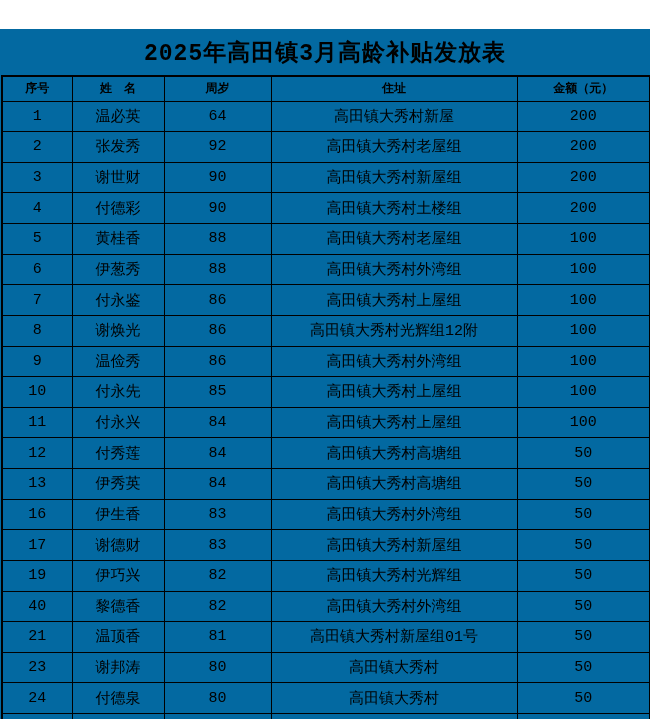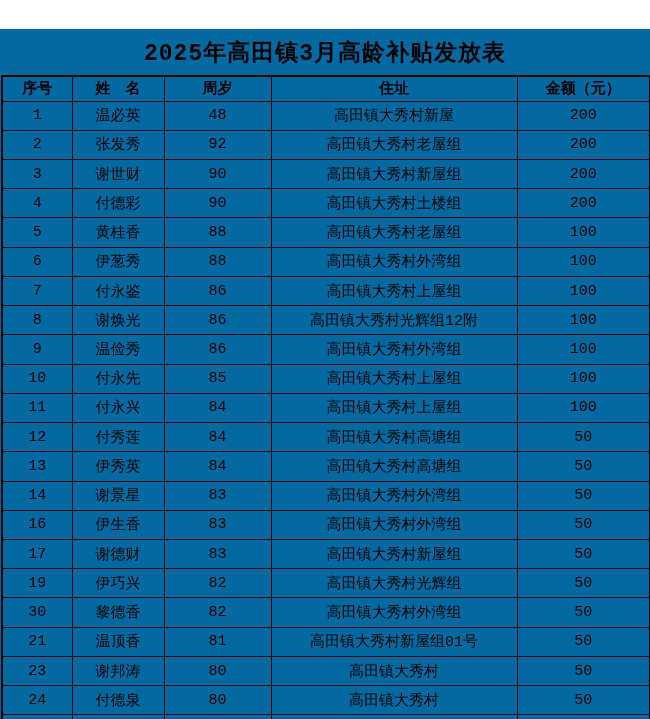--- a/index.html
+++ b/index.html
@@ -38,21 +38,21 @@
     border: 1px solid #000000;
     text-align: center;
     vertical-align: middle;
     padding: 0 2px;
     white-space: nowrap;
     overflow: hidden;
     color: #000000;
   }
   table.subsidy thead tr { height: 25px; }
   table.subsidy th {
-    font-size: 15px;
+    font-size: 12px;
     font-weight: bold;
   }
   table.subsidy td {
     font-size: 15px;
     font-weight: normal;
   }
   col.c-seq    { width: 70px;  }
   col.c-name   { width: 92px;  }
   col.c-age    { width: 107px; }
   col.c-addr   { width: 246px; }
@@ -81,21 +81,21 @@
         <th>姓　名</th>
         <th>周岁</th>
         <th>住址</th>
         <th>金额（元）</th>
       </tr>
     </thead>
     <tbody>
     <tr>
           <td>1</td>
           <td>温必英</td>
-          <td>48</td>
+          <td>64</td>
           <td>高田镇大秀村新屋</td>
           <td>200</td>
         </tr>
         <tr>
           <td>2</td>
           <td>张发秀</td>
           <td>92</td>
           <td>高田镇大秀村老屋组</td>
           <td>200</td>
         </tr>
@@ -170,27 +170,20 @@
           <td>50</td>
         </tr>
         <tr>
           <td>13</td>
           <td>伊秀英</td>
           <td>84</td>
           <td>高田镇大秀村高塘组</td>
           <td>50</td>
         </tr>
         <tr>
-          <td>14</td>
-          <td>谢景星</td>
-          <td>83</td>
-          <td>高田镇大秀村外湾组</td>
-          <td>50</td>
-        </tr>
-        <tr>
           <td>16</td>
           <td>伊生香</td>
           <td>83</td>
           <td>高田镇大秀村外湾组</td>
           <td>50</td>
         </tr>
         <tr>
           <td>17</td>
           <td>谢德财</td>
           <td>83</td>
@@ -198,21 +191,21 @@
           <td>50</td>
         </tr>
         <tr>
           <td>19</td>
           <td>伊巧兴</td>
           <td>82</td>
           <td>高田镇大秀村光辉组</td>
           <td>50</td>
         </tr>
         <tr>
-          <td>30</td>
+          <td>40</td>
           <td>黎德香</td>
           <td>82</td>
           <td>高田镇大秀村外湾组</td>
           <td>50</td>
         </tr>
         <tr>
           <td>21</td>
           <td>温顶香</td>
           <td>81</td>
           <td>高田镇大秀村新屋组01号</td>

